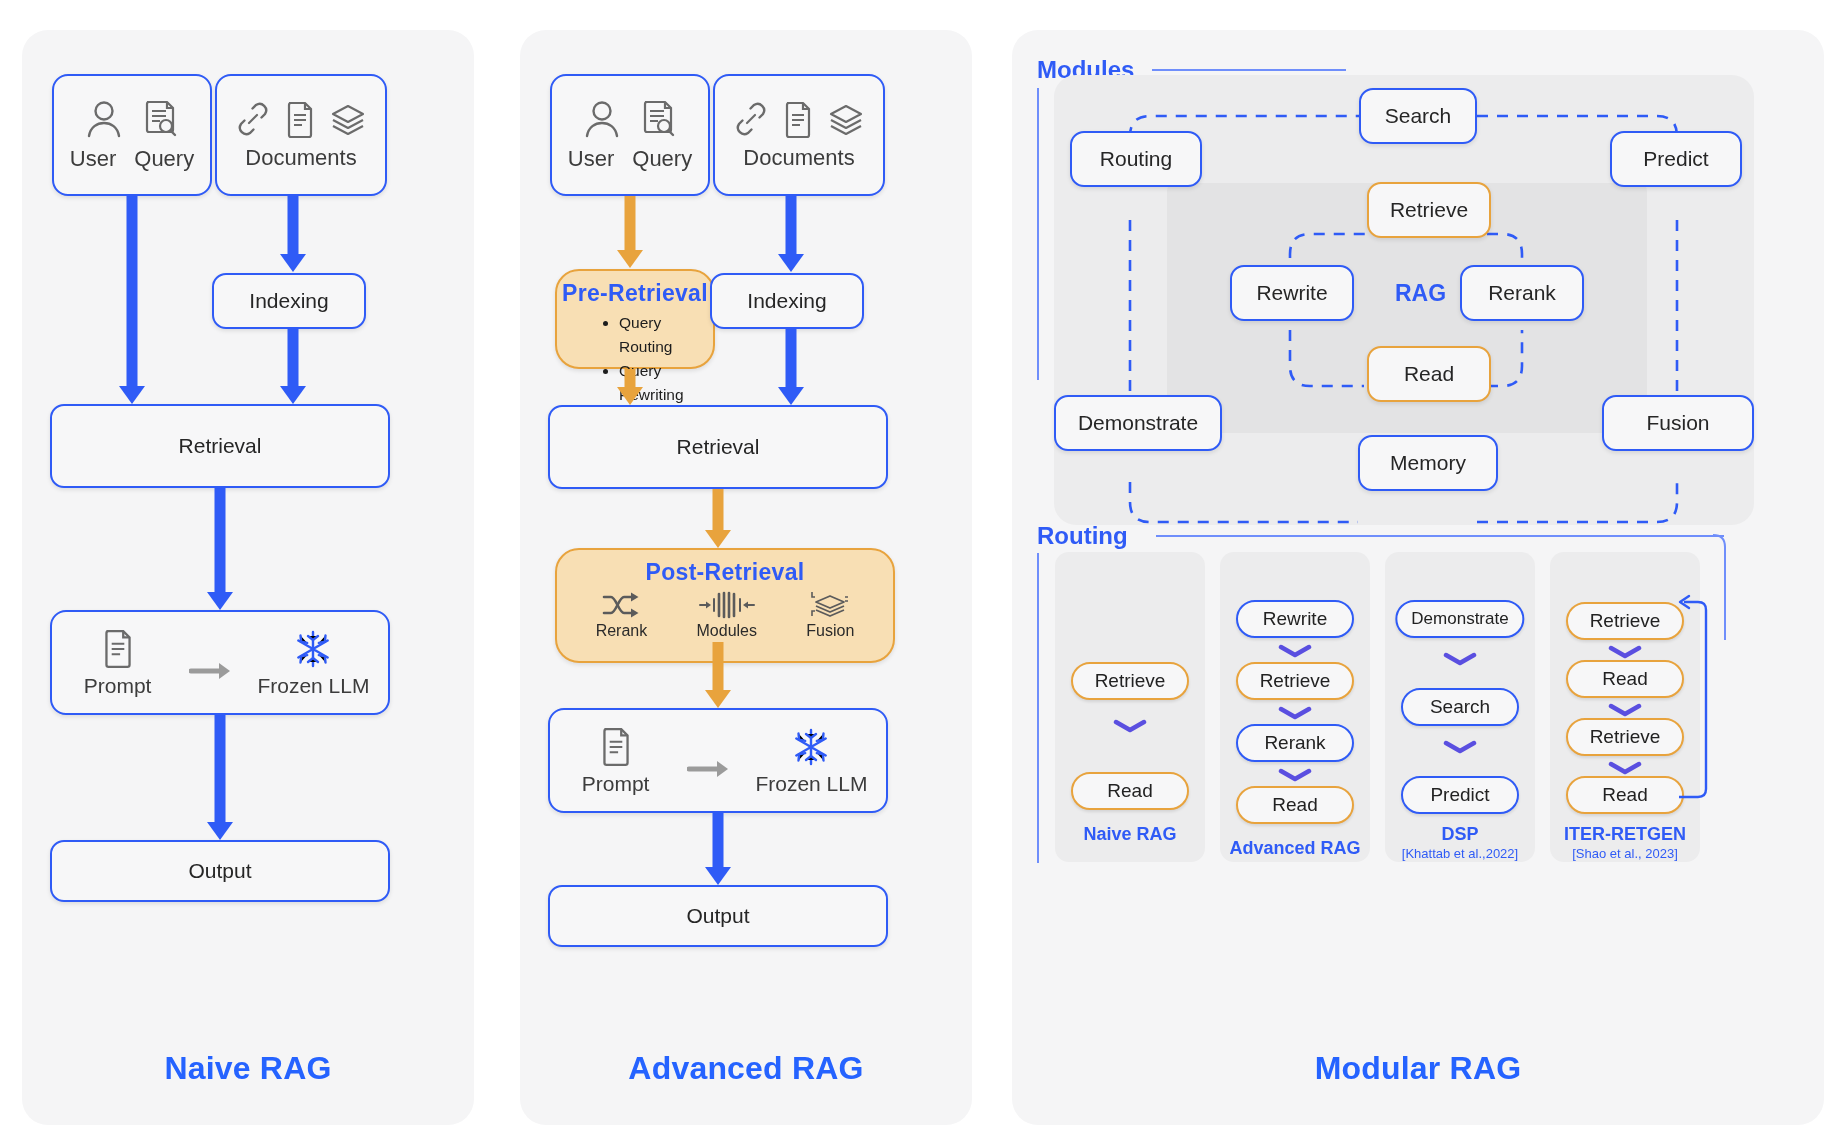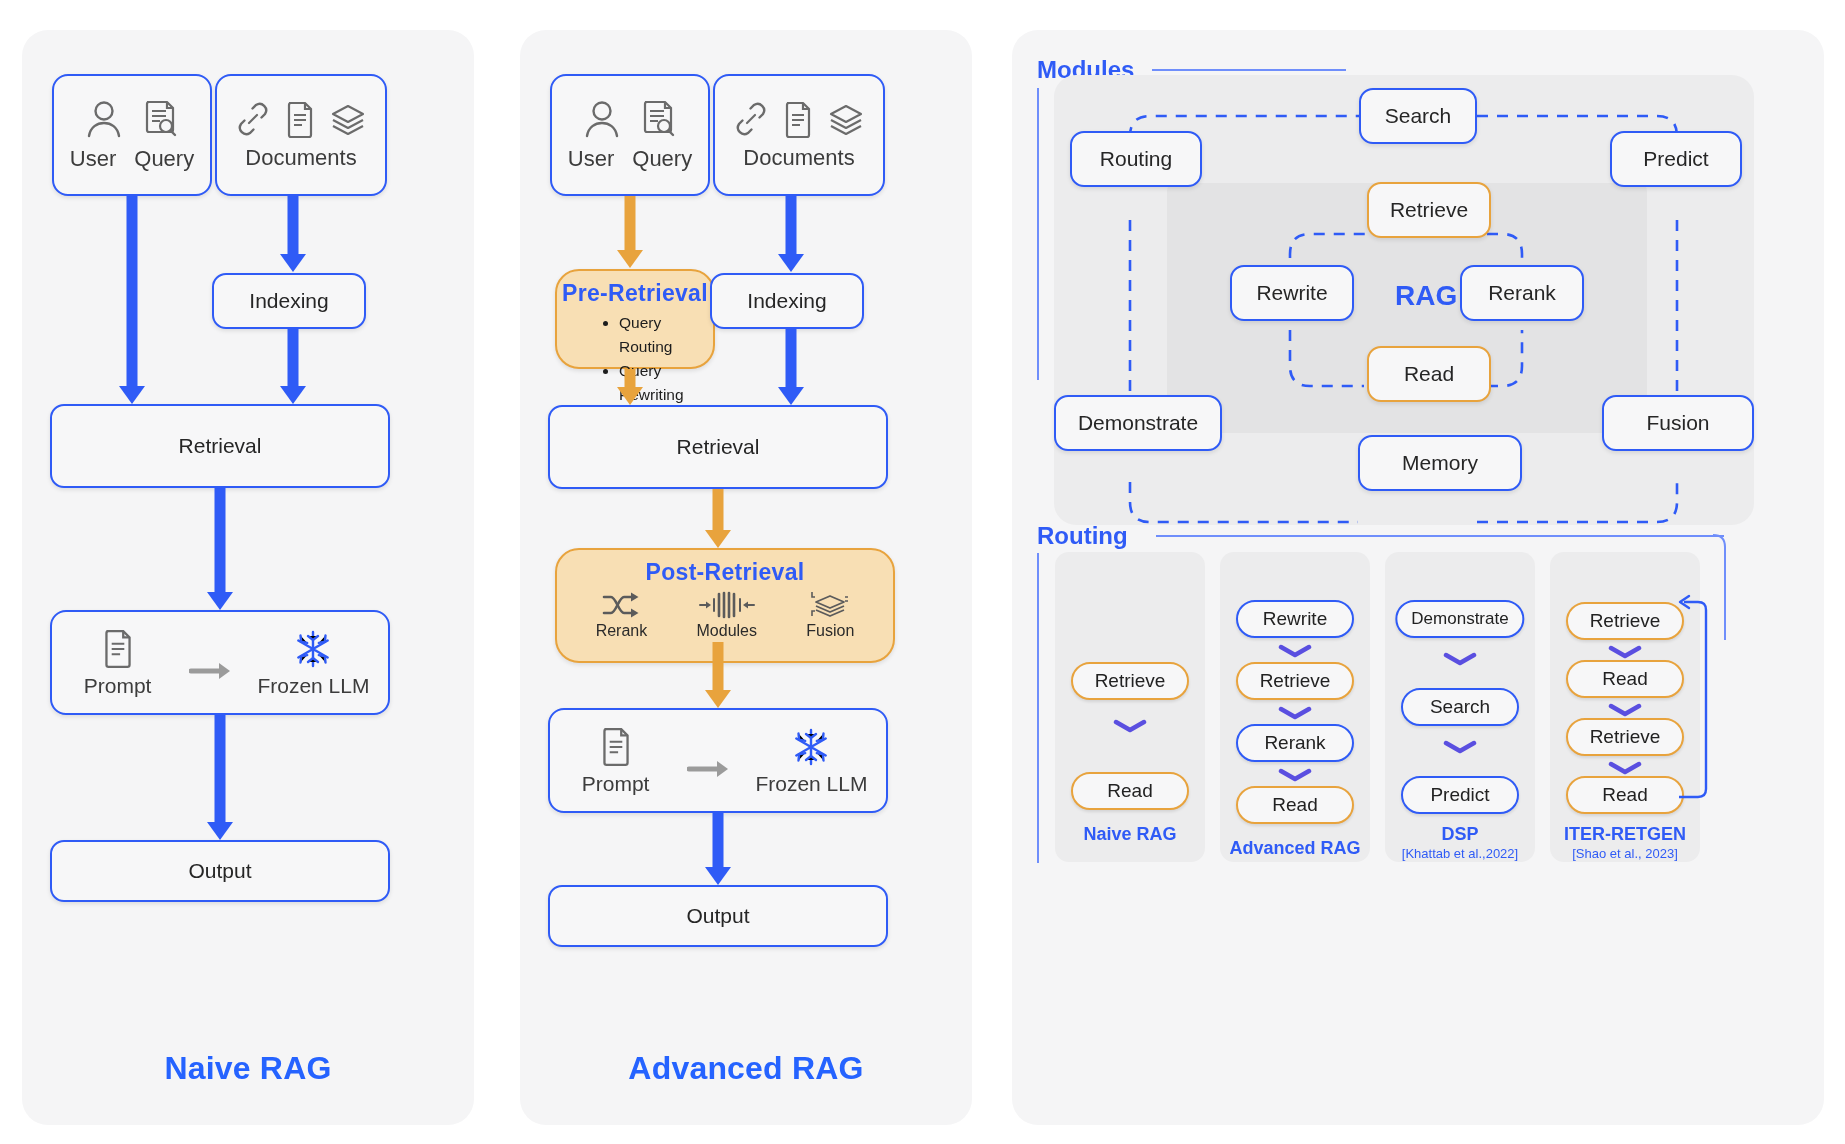--- a/index.html
+++ b/index.html
@@ -89,21 +89,21 @@
   .sect-rule{ position:absolute; height:2px; background:#6f8efb; }
   .sect-vline{ position:absolute; width:2px; background:#6f8efb; }
 
   .modules-bg{
     position:absolute; background:#ececed; border-radius:22px;
   }
   .rag-inner-bg{
     position:absolute; background:#e3e3e4; border-radius:8px;
   }
   .rag-label{
-    position:absolute; color:#2f5bf6; font-weight:bold; font-size:28px;
+    position:absolute; color:#2f5bf6; font-weight:bold; font-size:23px;
   }
 
   .pattern-col{
     position:absolute; background:#ececed; border-radius:14px;
   }
   .pattern-name{
     position:absolute; width:100%; text-align:center; color:#2f5bf6;
     font-weight:bold; font-size:18px;
   }
   .pattern-cite{
@@ -500,21 +500,21 @@
   </div>
   <div class="node orange" style="left:355px; top:316px; width:124px; height:56px;">
     <span>Read</span>
   </div>
   <div class="node" style="left:42px; top:365px; width:168px; height:56px;">
     <span>Demonstrate</span>
   </div>
   <div class="node" style="left:590px; top:365px; width:152px; height:56px;">
     <span>Fusion</span>
   </div>
-  <div class="node" style="left:346px; top:405px; width:164px; height:56px;text-align:center;">
+  <div class="node" style="left:346px; top:405px; width:140px; height:56px;text-align:center;">
     <span>Memory</span>
   </div>
 
   <div class="sect-label" style="left:25px; top:492px;">Routing</div>
   <div class="sect-rule" style="left:144px; top:505px; width:568px;"></div>
   <svg style="position:absolute;left:700px;top:498px;" width="30" height="120" viewBox="0 0 30 120">
     <path d="M1 7 Q13 7 13 19 V112" fill="none" stroke="#6f8efb" stroke-width="2"></path>
   </svg>
   <div class="sect-vline" style="left:25px; top:523px; height:310px;"></div>
 
@@ -600,13 +600,14 @@
     </div>
     <div class="pattern-name" style="top:272px;">ITER-RETGEN</div>
     <div class="pattern-cite" style="top:294px;">[Shao et al., 2023]</div>
   </div>
 
   <svg style="position:absolute; left:660px; top:560px;" width="50" height="230" viewBox="0 0 50 230">
     <path d="M7 207 H26 Q34 207 34 199 V20 Q34 12 26 12 H12" fill="none" stroke="#2f5bf6" stroke-width="2.4"></path>
     <path d="M17 6 L8 12 L17 18" fill="none" stroke="#2f5bf6" stroke-width="2.4" stroke-linecap="round" stroke-linejoin="round"></path>
   </svg>
 
+  <div class="panel-title">Modular RAG</div>
 </div>
 
 </body></html>

